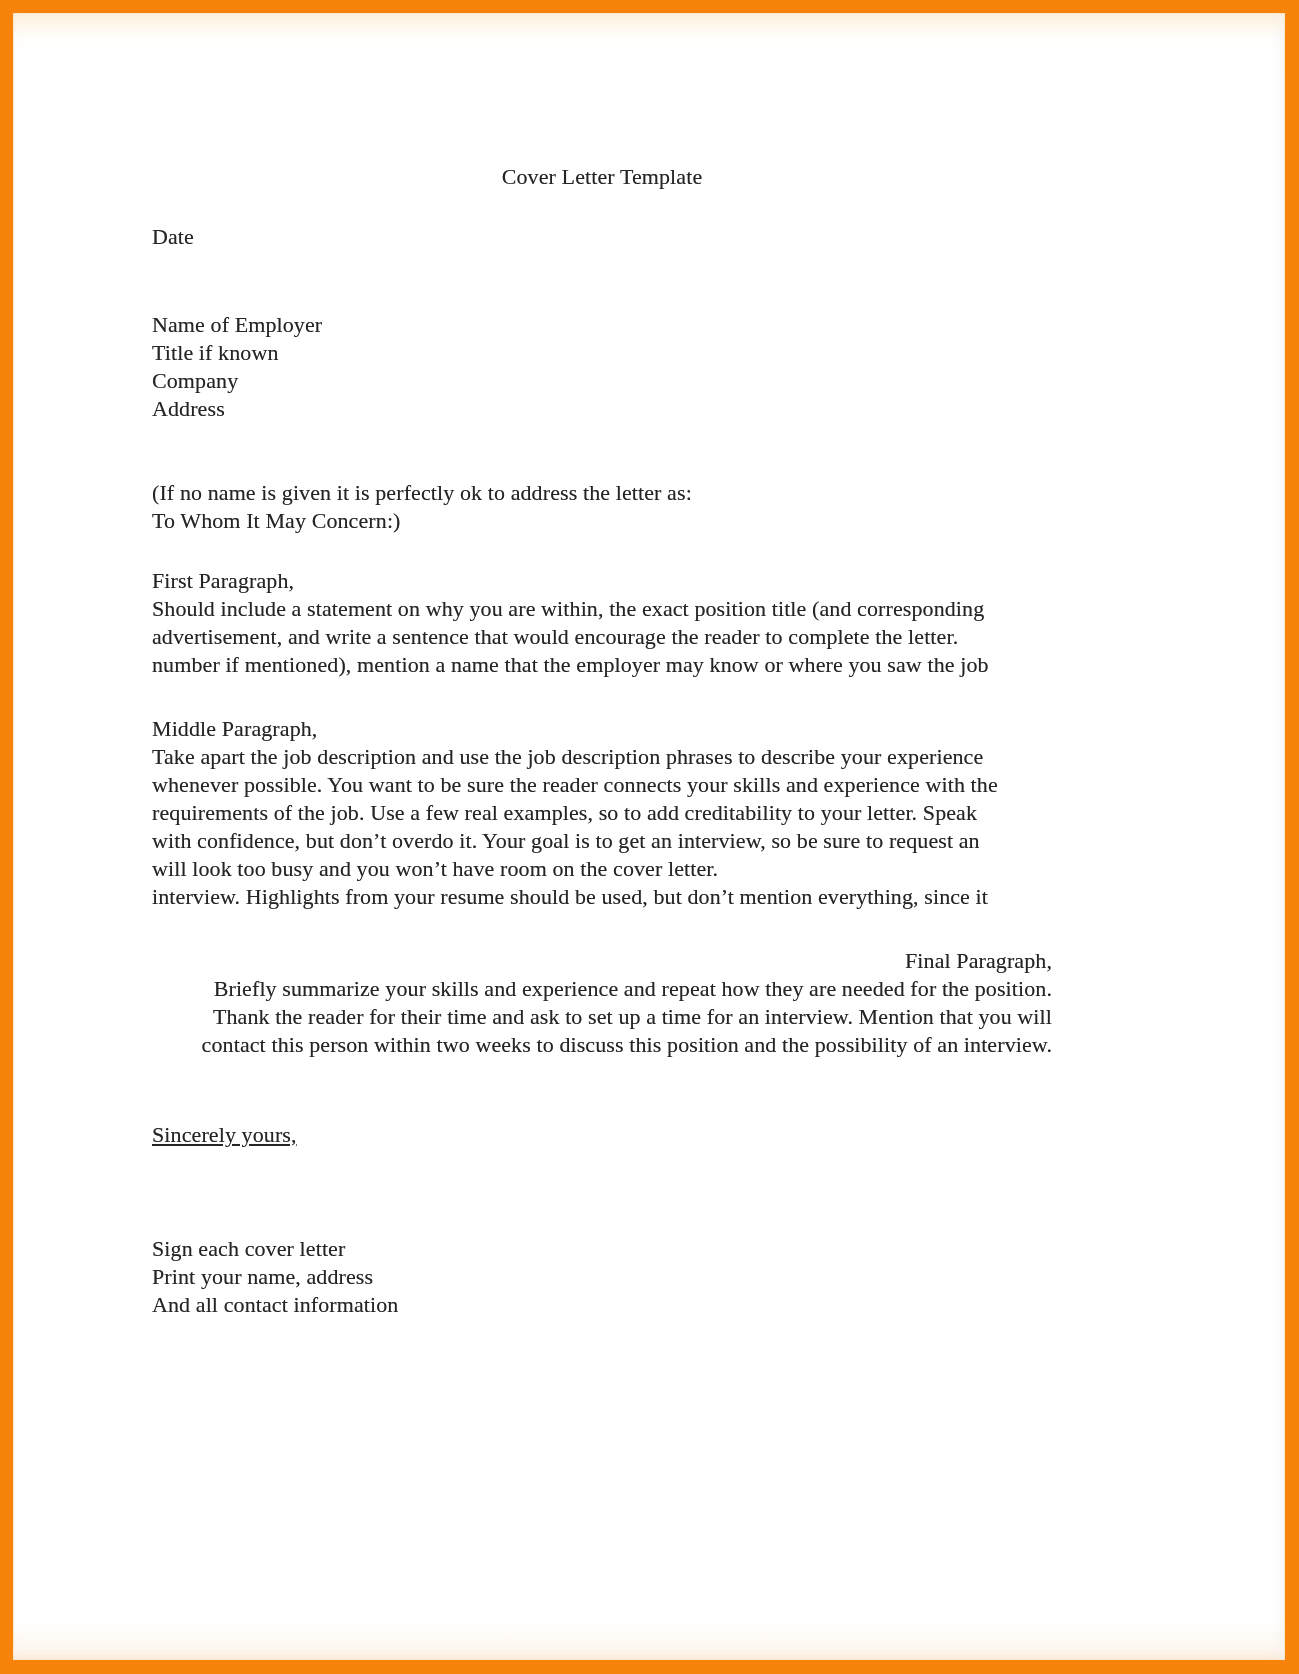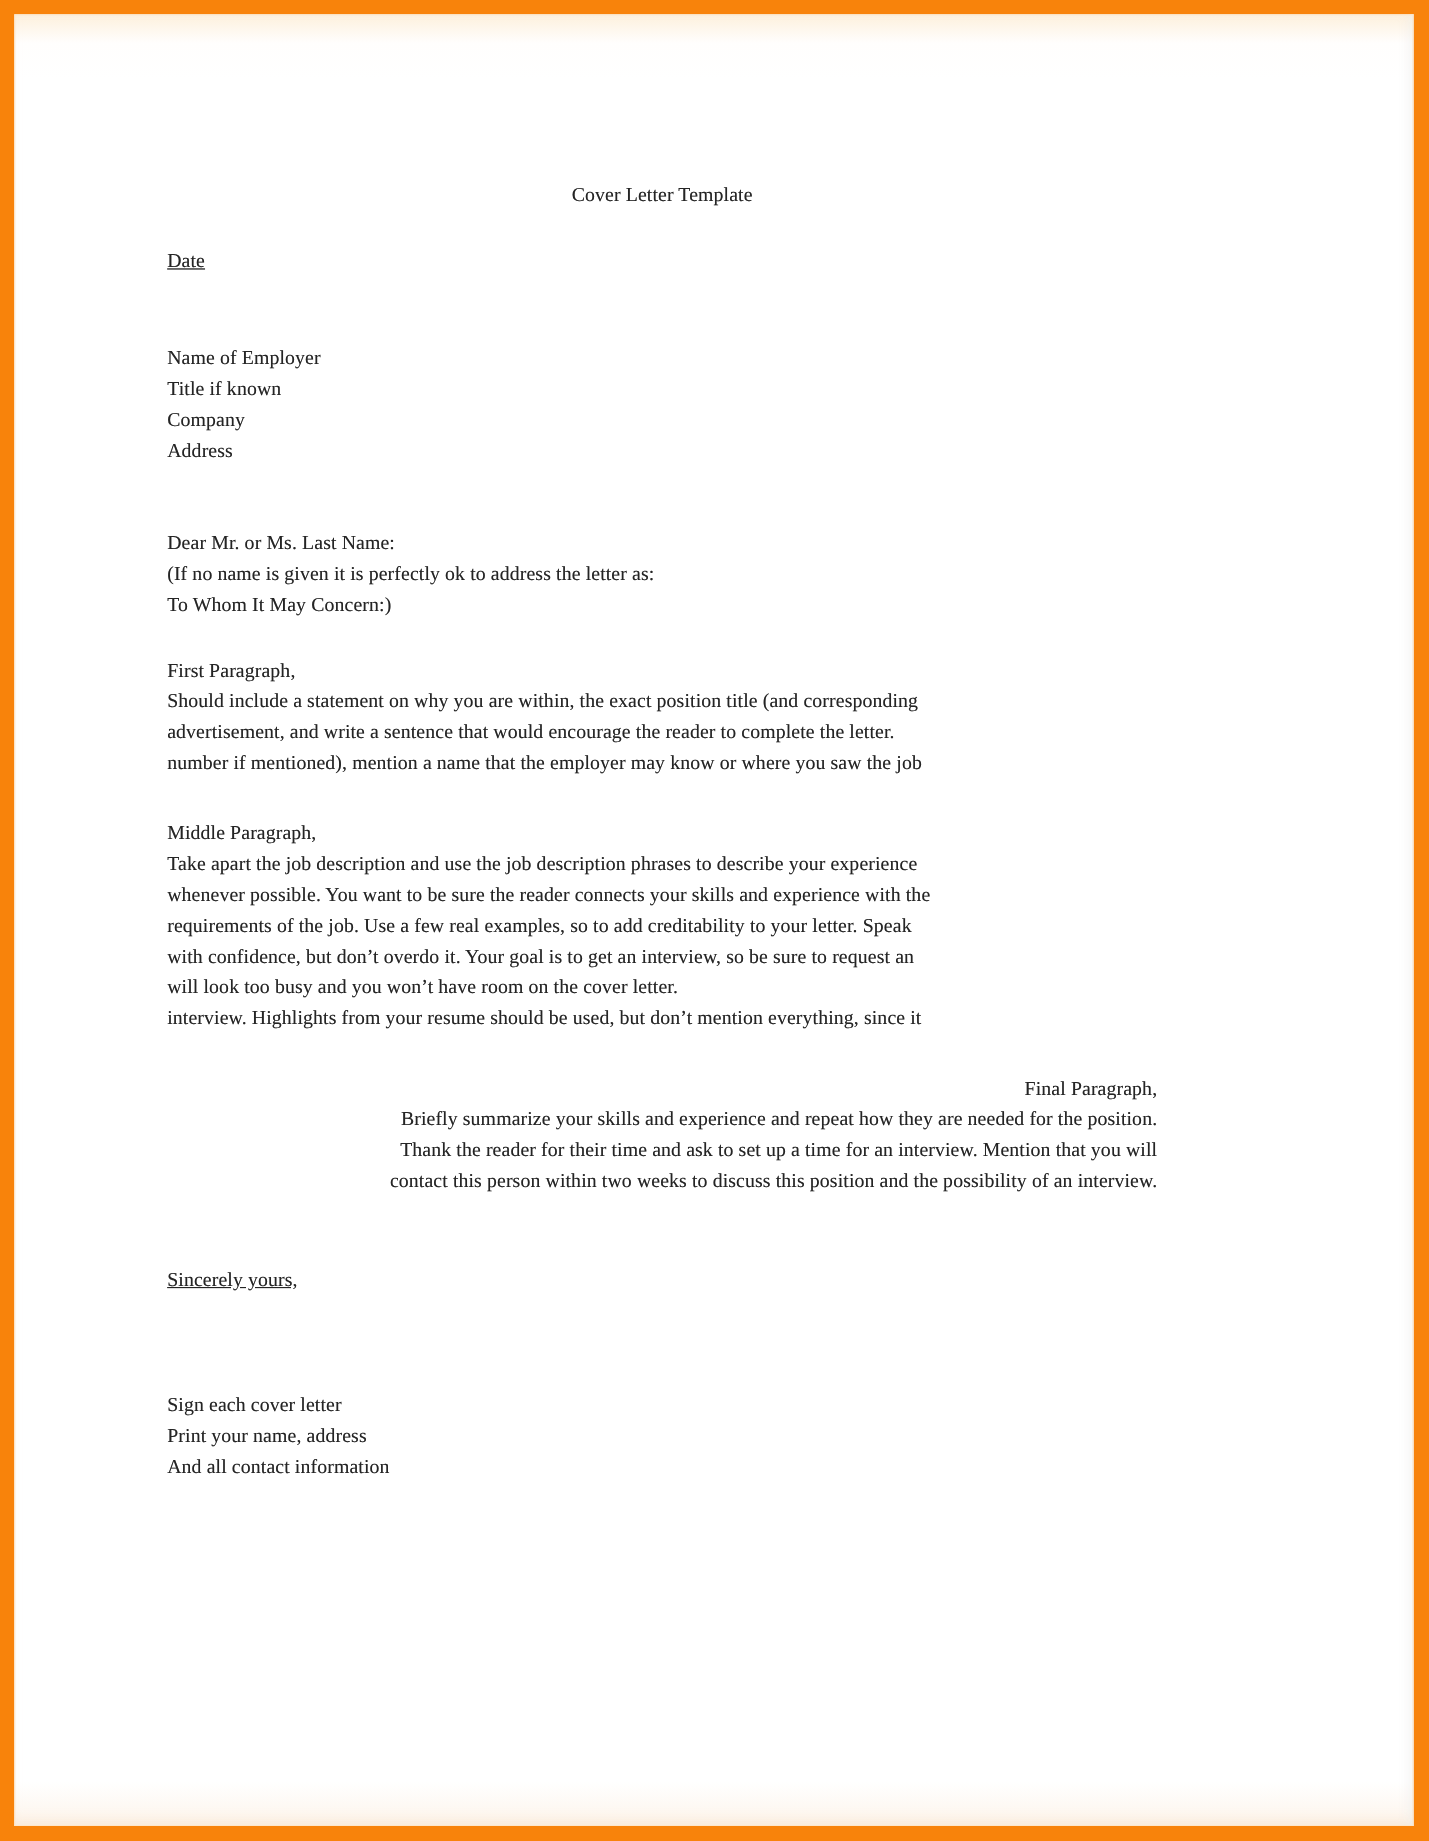--- a/index.html
+++ b/index.html
@@ -29,33 +29,32 @@
     box-shadow:
       inset 0 0 0 1px #fce7cd,
       inset -8px 0 14px -8px rgba(235, 240, 238, 0.9),
       inset 0 -8px 12px -6px rgba(248, 216, 190, 0.55);
   }
   .content {
     position: absolute;
     left: 139px;
     top: 150px;
     width: 900px;
-    font-size: 18px;
+    font-size: 22px;
     line-height: 28px;
     color: #252525;
     letter-spacing: 0.1px;
     text-shadow: 0 0 0.6px rgba(40, 40, 40, 0.45);
   }
   .title {
     text-align: center;
     margin-bottom: 32px;
   }
   .date-line {
     margin-bottom: 60px;
-    text-decoration: underline;
   }
   .employer-block {
     margin-bottom: 56px;
   }
   .salutation-block {
     margin-bottom: 32px;
   }
   .para-first {
     margin-bottom: 36px;
   }
@@ -87,21 +86,20 @@
       <div class="date-line line">Date</div>
 
       <div class="employer-block">
         <div class="line">Name of Employer</div>
         <div class="line">Title if known</div>
         <div class="line">Company</div>
         <div class="line">Address</div>
       </div>
 
       <div class="salutation-block">
-        <div class="line">Dear Mr. or Ms. Last Name:</div>
         <div class="line">(If no name is given it is perfectly ok to address the letter as:</div>
         <div class="line">To Whom It May Concern:)</div>
       </div>
 
       <div class="para-first">
         <div class="line">First Paragraph,</div>
         <div class="line">Should include a statement on why you are within, the exact position title (and corresponding</div>
         <div class="line">advertisement, and write a sentence that would encourage the reader to complete the letter.</div>
         <div class="line">number if mentioned), mention a name that the employer may know or where you saw the job</div>
       </div>

